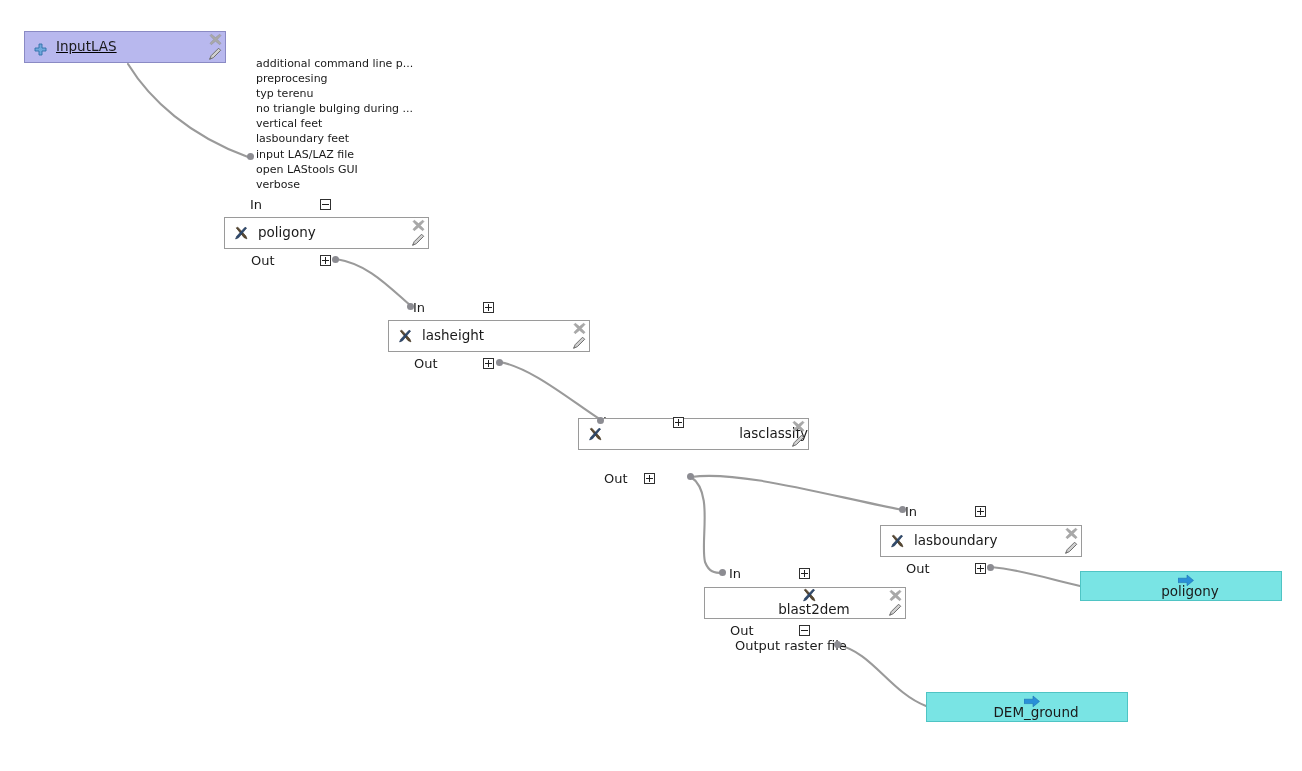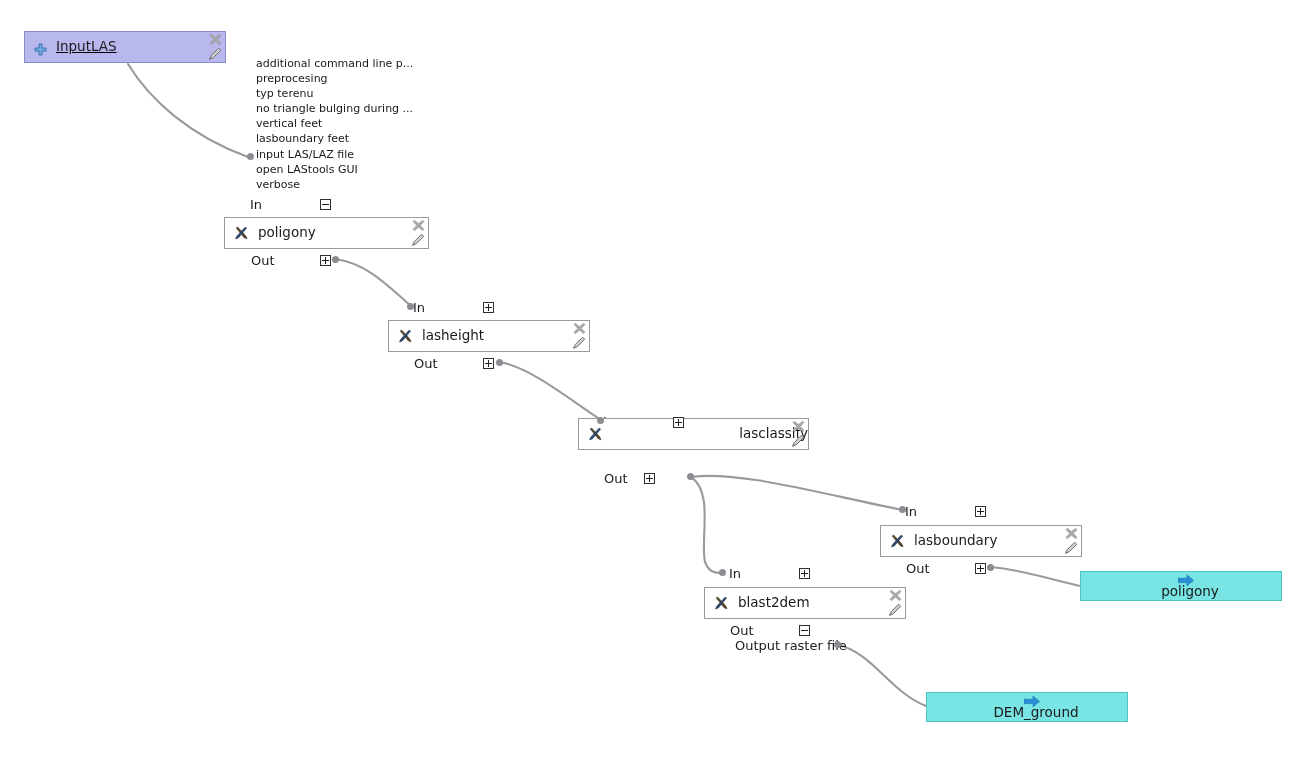--- a/index.html
+++ b/index.html
@@ -321,21 +321,21 @@
   </div>
   <span class="expander plus" style="left:975px; top:563px;"></span>
   <span class="dot" style="left:987px; top:564px;"></span>
 
   <span class="dot" style="left:719px; top:569px;"></span>
   <div class="port-row" style="left:729px; top:567px;">
     <span class="pname">In</span>
   </div>
   <span class="expander plus" style="left:799px; top:568px;"></span>
 
-  <div class="node" style="left:704px; top:587px; width:202px;">
+  <div class="node" style="left:704px; top:587px; width:202px;flex-direction:column;">
     <span style="display:inline-block;width:15px;height:15px;">
       <svg width="15" height="15" viewBox="0 0 16 16">
         <path d="M2.4,2.0 L4.0,1.2 L12.6,10.6 L13.8,13.7 L10.8,12.4 Z" fill="#5a4a32" stroke="#3b2f1e" stroke-width="0.7"></path>
         <path d="M13.4,2.2 L11.8,1.3 L3.0,10.8 L1.7,13.8 L4.8,12.6 Z" fill="#2e4a6e" stroke="#1e3350" stroke-width="0.7"></path>
       </svg>
     </span>
     <span class="label">blast2dem</span>
     <span class="corner">
       <span class="x-ico">
         <svg width="15" height="15" viewBox="0 0 15 15">

